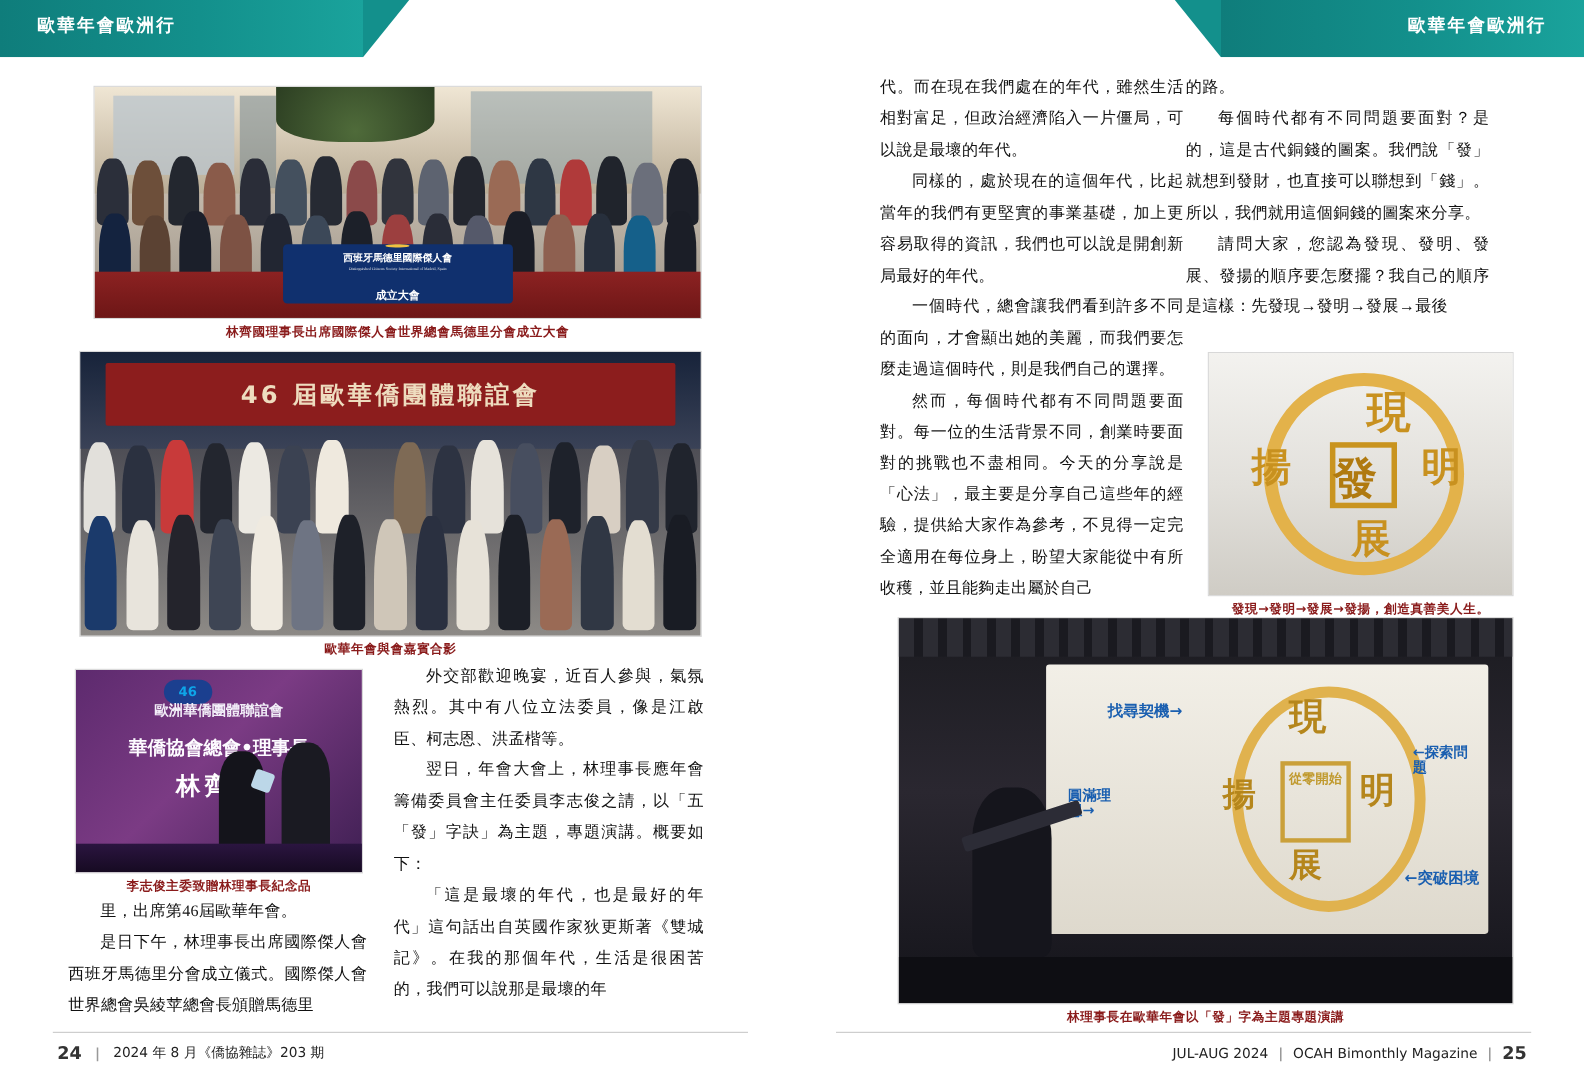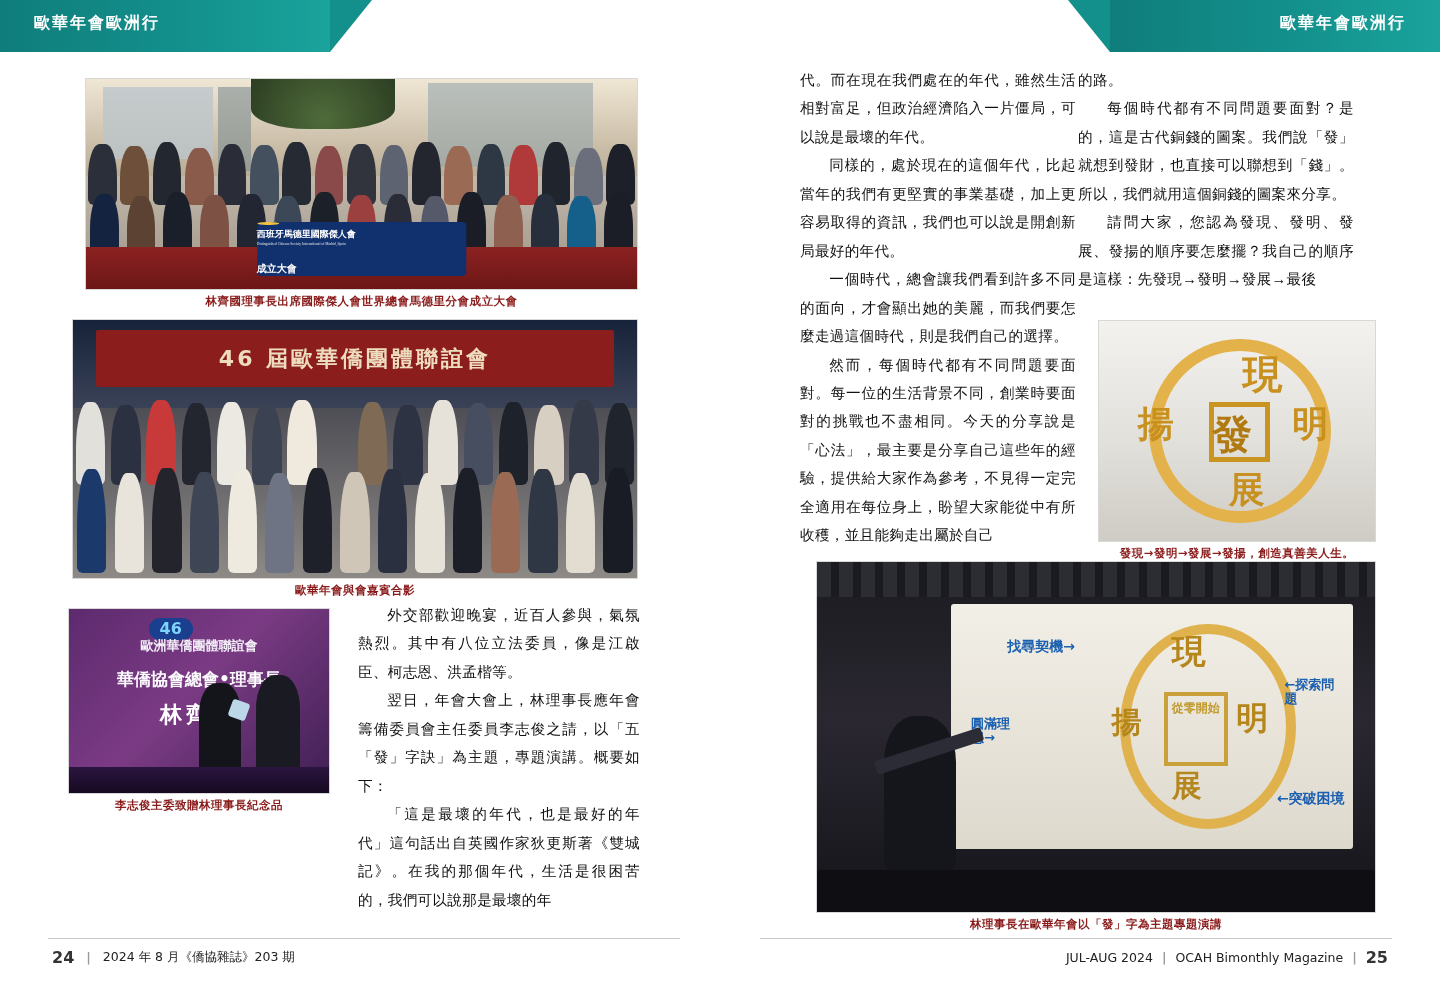--- a/index.html
+++ b/index.html
@@ -290,21 +290,21 @@
             <div class="person" style="height:88%;background:#55596a;"></div>
             <div class="person" style="height:94%;background:#1a1d26;"></div>
             <div class="person" style="height:90%;background:#8e6050;"></div>
             <div class="person" style="height:92%;background:#272f3c;"></div>
             <div class="person" style="height:88%;background:#15608a;"></div>
             <div class="person" style="height:94%;background:#1b1e27;"></div>
           </div>
 
           <div style="position:absolute;left:0;right:0;bottom:0;height:20%;background:linear-gradient(180deg,#8c2222,#6d1616);"></div>
 
-          <div class="banner" style="bottom:6%;width:38%;height:26%;background:#10306e;display:flex;flex-direction:column;justify-content:center;gap:1px;">
+          <div class="banner" style="bottom:6%;width:38%;height:26%;background:#10306e;display:flex;flex-direction:column;align-items:center;justify-content:center;gap:1px;">
             <div style="width:22px;height:22px;border-radius:50%;background:#f0c040;margin-bottom:2px;"></div>
             <div style="color:#fff;font-size:9px;font-weight:bold;">西班牙馬德里國際傑人會</div>
             <div style="color:#e8e8e8;font-size:3.6px;">Distinguished Citizens Society International of Madrid, Spain</div>
             <div style="color:#fff;font-size:10px;font-weight:bold;margin-top:15px;">成立大會</div>
           </div>
         </div>
       </div>
       <div class="cap" style="top:216px;">林齊國理事長出席國際傑人會世界總會馬德里分會成立大會</div>
     </div>
 
@@ -352,35 +352,39 @@
           </div>
         </div>
       </div>
       <div class="cap" style="top:264px;">歐華年會與會嘉賓合影</div>
     </div>
 
     <div class="fig" style="left:68px; top:608px; width:262px; height:186px;">
       <div class="ph">
         <div class="logo-photo">
           <div style="position:absolute;left:6%;top:4%;width:88%;height:76%;">
-            <div style="position:absolute;left:28%;top:1%;width:44px;height:22px;border-radius:11px;background:#1b3f8f;display:flex;align-items:center;justify-content:center;color:#7dd3fc;font-size:16px;font-weight:bold;font-family:'DejaVu Sans',sans-serif;">46</div>
+            <div style="position:absolute;left:28%;top:1%;width:44px;height:22px;border-radius:11px;background:#1b3f8f;display:flex;align-items:center;justify-content:center;color:#0ea5e9;font-size:12px;font-weight:bold;font-family:'DejaVu Sans',sans-serif;">46</div>
             <div style="position:absolute;left:0;top:15%;width:100%;text-align:center;color:#f2eef8;font-size:13px;font-weight:bold;font-family:'DejaVu Sans',sans-serif;">歐洲華僑團體聯誼會</div>
             <div style="position:absolute;left:0;top:37%;width:100%;text-align:center;color:#fdfbff;font-size:17px;font-weight:bold;font-family:'DejaVu Sans',sans-serif;">華僑協會總會•理事長</div>
             <div style="position:absolute;left:0;top:60%;width:100%;text-align:center;color:#ffffff;font-size:22px;font-weight:bold;letter-spacing:4px;font-family:'DejaVu Sans',sans-serif;">林齊國</div>
           </div>
 
           <div class="stageman" style="left:50%;top:40%;width:16%;height:56%;background:#14141b;"></div>
           <div class="stageman" style="left:72%;top:36%;width:17%;height:60%;background:#1a1a22;"></div>
           <div style="position:absolute;left:62%;top:50%;width:18px;height:18px;background:#bcd7e8;border-radius:3px;transform:rotate(20deg);"></div>
           <div style="position:absolute;left:0;right:0;bottom:0;height:14%;background:linear-gradient(180deg,#2b1540,#160a22);"></div>
         </div>
       </div>
       <div class="cap" style="top:190px;">李志俊主委致贈林理事長紀念品</div>
     </div>
 
+    <div class="col" style="left:62px; top:815px; width:272px;">
+      <p class="indent">里，出席第46屆歐華年會。</p>
+      <p class="indent">是日下午，林理事長出席國際傑人會西班牙馬德里分會成立儀式。國際傑人會世界總會吳綾苹總會長頒贈馬德里</p>
+    </div>
 
     <div class="col" style="left:358px; top:601px; width:282px;">
       <p class="indent">外交部歡迎晚宴，近百人參與，氣氛熱烈。其中有八位立法委員，像是江啟臣、柯志恩、洪孟楷等。</p>
       <p class="indent">翌日，年會大會上，林理事長應年會籌備委員會主任委員李志俊之請，以「五「發」字訣」為主題，專題演講。概要如下：</p>
       <p class="indent">「這是最壞的年代，也是最好的年代」這句話出自英國作家狄更斯著《雙城記》。在我的那個年代，生活是很困苦的，我們可以說那是最壞的年</p>
     </div>
 
     <div class="rule" style="left:48px; right:40px; bottom:46px;"></div>
     <div class="footer footer-left">
       <span class="pno">24</span>

